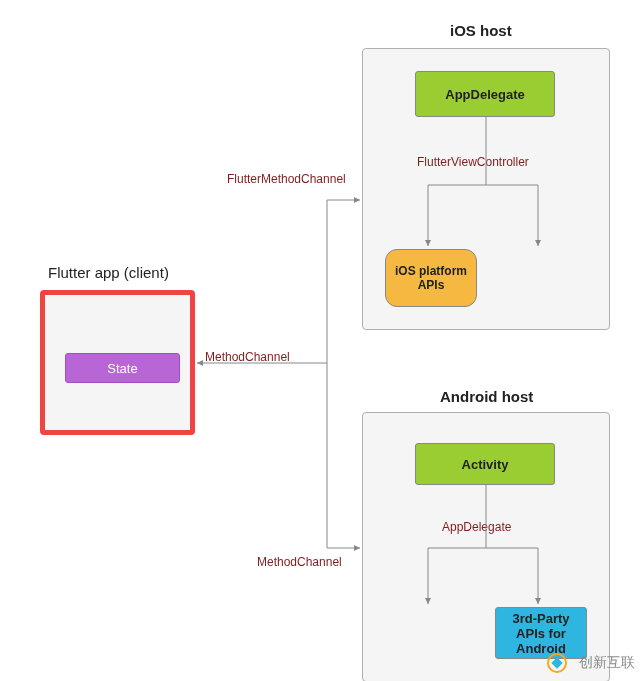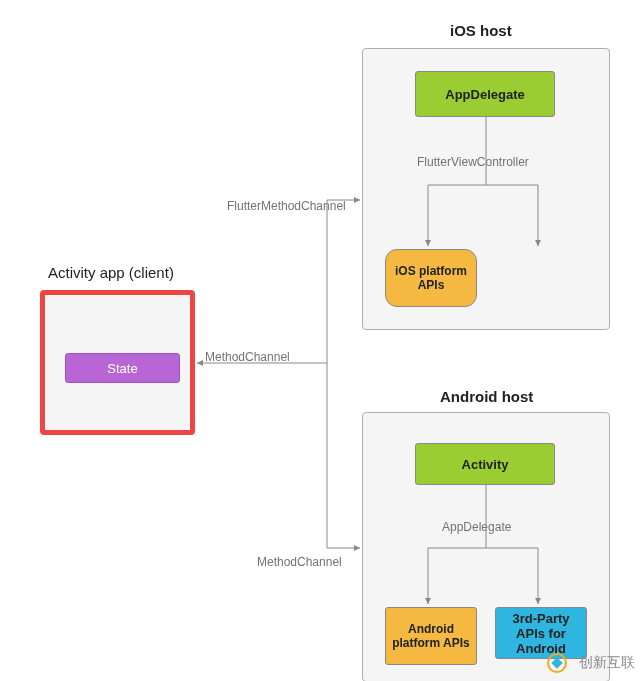--- a/index.html
+++ b/index.html
@@ -43,21 +43,21 @@
     color: #222;
     padding: 4px;
   }
   .node-green { background: #9acd32; }
   .node-orange { background: #f5b942; }
   .node-cyan { background: #2fb6e0; }
   .node-purple { background: #b866d6; border:1px solid #a050c4; color:#fff; }
   .edge-label {
     position: absolute;
     font-size: 12px;
-    color: #737373;
+    color: #7f1d1d;
     background: #fff;
     padding: 0 2px;
   }
   svg.overlay {
     position: absolute;
     left: 0; top: 0;
     width: 643px; height: 681px;
     pointer-events: none;
   }
   .watermark {
@@ -89,37 +89,36 @@
 
 <div class="title" style="left:450px; top:22px;">iOS host</div>
 
 <div class="host-box" style="left:362px; top:48px; width:248px; height:282px;">
   <div class="node node-green" style="left:52px; top:22px; width:140px; height:46px;">AppDelegate</div>
   <div class="node node-orange" style="left:22px; top:200px; width:92px; height:58px; font-size:12px;border-radius:12px;">iOS platform APIs</div>
 </div>
 
 <div class="edge-label" style="left:415px; top:155px; background:#f5f5f5;">FlutterViewController</div>
 
-<div class="title" style="left:48px; top:264px; font-weight:500;">Activity app (client)</div>
+<div class="title" style="left:48px; top:264px; font-weight:500;">Flutter app (client)</div>
 
 <div class="client-box" style="left:40px; top:290px; width:155px; height:145px;">
   <div class="node node-purple" style="left:20px; top:58px; width:115px; height:30px; font-weight:500;">State</div>
 </div>
 
 <div class="edge-label" style="left:203px; top:350px;">MethodChannel</div>
 
-<div class="edge-label" style="left:225px; top:172px;margin-top:27px;">FlutterMethodChannel</div>
+<div class="edge-label" style="left:225px; top:172px;">FlutterMethodChannel</div>
 
 <div class="edge-label" style="left:255px; top:555px;">MethodChannel</div>
 
 <div class="title" style="left:440px; top:388px;">Android host</div>
 
 <div class="host-box" style="left:362px; top:412px; width:248px; height:270px;">
   <div class="node node-green" style="left:52px; top:30px; width:140px; height:42px;">Activity</div>
-  <div class="node node-orange" style="left:22px; top:194px; width:92px; height:58px; font-size:12px;">Android platform APIs</div>
   <div class="node node-cyan" style="left:132px; top:194px; width:92px; height:52px; font-size:13px;">3rd-Party APIs for Android</div>
 </div>
 
 <div class="edge-label" style="left:440px; top:520px; background:#f5f5f5;">AppDelegate</div>
 
 <svg class="overlay">
   <defs>
     <marker id="arrow" markerWidth="8" markerHeight="8" refX="6" refY="3" orient="auto">
       <path d="M0,0 L6,3 L0,6 Z" fill="#888"></path>
     </marker>

